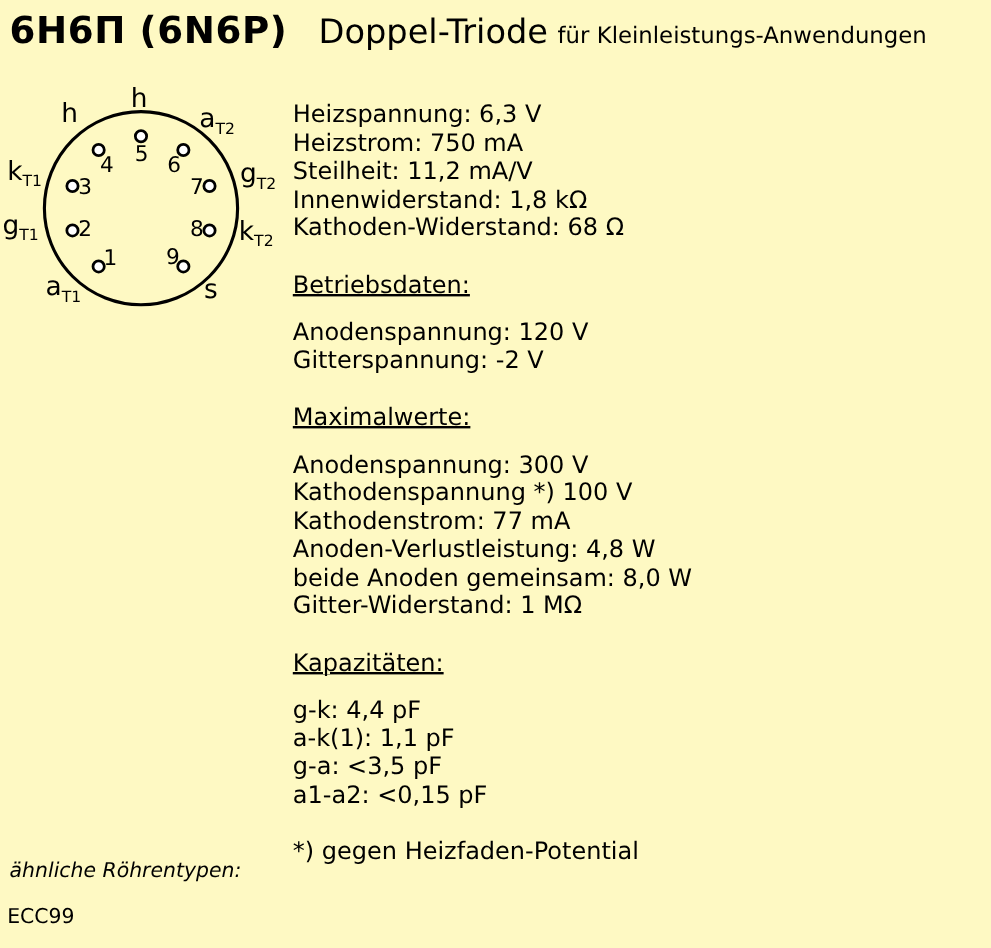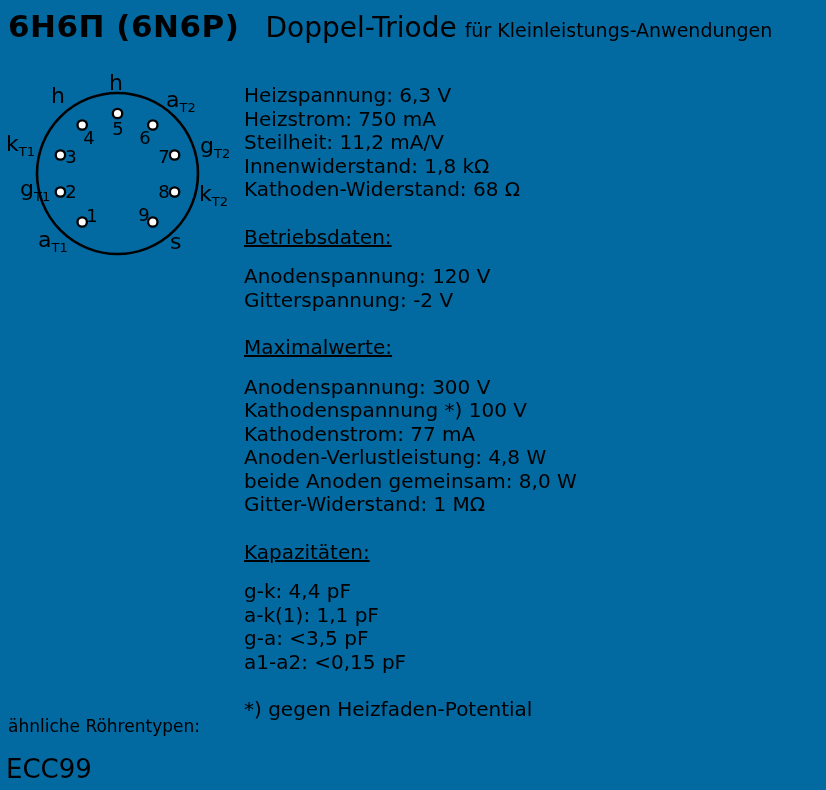--- a/index.html
+++ b/index.html
@@ -1,20 +1,20 @@
 <!DOCTYPE html>
 <html><head>
 <meta charset="utf-8">
 <style>
   html, body { margin: 0; padding: 0; background: #ffffff; }
   .page {
     position: relative;
     width: 826px;
     height: 790px;
-    background: #0369a1;
+    background: #fef9c3;
     color: #000000;
     font-family: "DejaVu Sans", sans-serif;
     overflow: hidden;
   }
 
   
   .title-row {
     position: absolute;
     left: 8px;
     top: 8px;
@@ -61,26 +61,27 @@
     margin: 24px 0 16px 0;
   }
   .footnote { margin-top: 24px; }
 
   
   .similar-label {
     position: absolute;
     left: 8px;
     top: 716px;
     font-size: 17px;
+    font-style: italic;
   }
   .similar-type {
     position: absolute;
     left: 6px;
     top: 754px;
-    font-size: 26px;
+    font-size: 17px;
   }
 </style>
 </head>
 <body>
 
 <div class="page">
 
   <div class="title-row">
     <span class="tube-name">6Н6П (6N6P)</span><span class="tube-type">Doppel-Triode</span><span class="tube-subtitle">für Kleinleistungs-Anwendungen</span>
   </div>
@@ -107,21 +108,21 @@
     <span class="pin-num" style="left:145px; top:78px;">6</span>
     <span class="pin-num" style="left:164px; top:97px;">7</span>
     <span class="pin-num" style="left:164px; top:132px;">8</span>
     <span class="pin-num" style="left:144px; top:155px;">9</span>
 
     <span class="pin-label" style="left:51px;  top:26px;"><span>h</span></span>
     <span class="pin-label" style="left:109px; top:13px;"><span>h</span></span>
     <span class="pin-label" style="left:166px; top:30px;text-align:center;"><span>a</span><sub>T2</sub></span>
     <span class="pin-label" style="left:6px;   top:74px;"><span>k</span><sub>T1</sub></span>
     <span class="pin-label" style="left:200px; top:76px;"><span>g</span><sub>T2</sub></span>
-    <span class="pin-label" style="left:20px;   top:119px;"><span>g</span><sub>T1</sub></span>
+    <span class="pin-label" style="left:2px;   top:119px;"><span>g</span><sub>T1</sub></span>
     <span class="pin-label" style="left:199px; top:124px;"><span>k</span><sub>T2</sub></span>
     <span class="pin-label" style="left:38px;  top:170px;"><span>a</span><sub>T1</sub></span>
     <span class="pin-label" style="left:170px; top:172px;"><span>s</span></span>
   </div>
 
   <div class="col-right">
     <div class="line">Heizspannung: 6,3 V</div>
     <div class="line">Heizstrom: 750 mA</div>
     <div class="line">Steilheit: 11,2 mA/V</div>
     <div class="line">Innenwiderstand: 1,8 kΩ</div>

